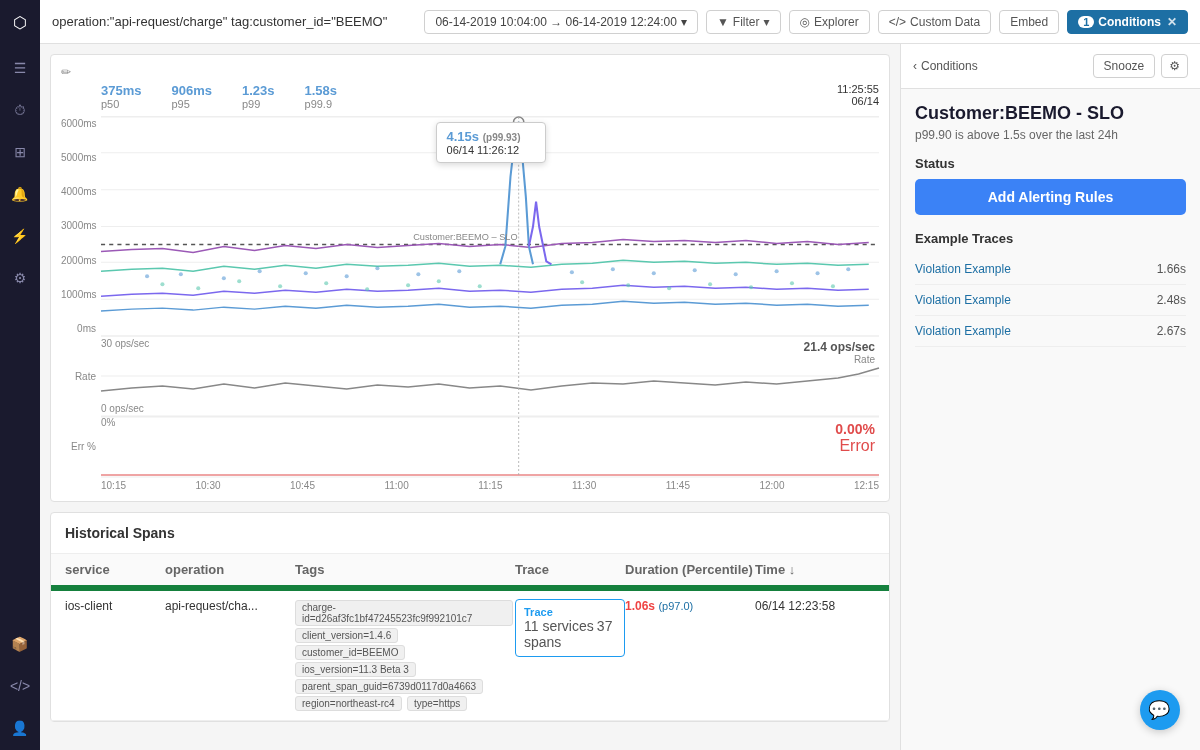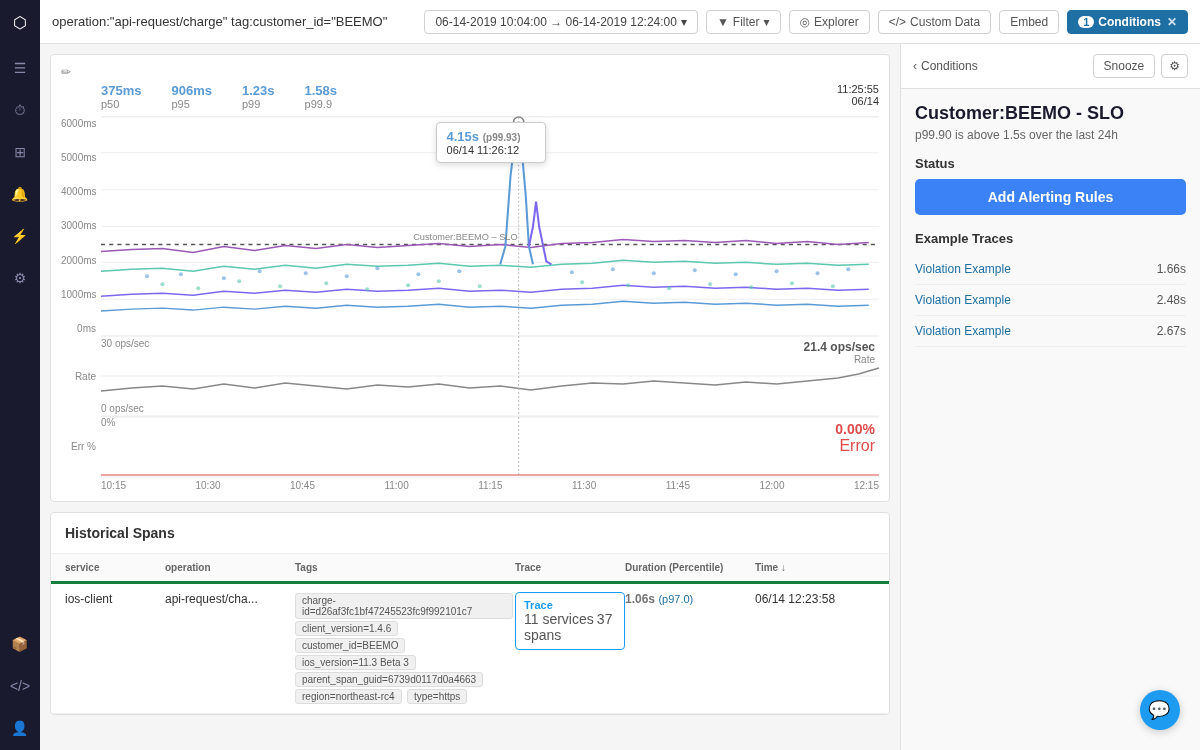--- a/index.html
+++ b/index.html
@@ -276,22 +276,22 @@
       font-size: 14px;
       font-weight: 600;
       padding: 12px 14px;
       border-bottom: 1px solid #eee;
       color: #333;
     }
     .table-header {
       display: flex;
       padding: 8px 14px;
       background: #fafafa;
-      border-bottom: 3px solid #15803d;
-      font-size: 10px;
+      border-bottom: 6px solid #15803d;
+      font-size: 13px;
       font-weight: 600;
       color: #666;
     }
     .table-row {
       display: flex;
       padding: 8px 14px;
       border-bottom: 1px solid #eee;
       align-items: flex-start;
     }
     .col-service { width: 100px; flex-shrink: 0; }
@@ -324,21 +324,21 @@
       font-weight: 600;
       display: block;
     }
     .trace-box-info {
       color: #555;
       font-size: 14px;
     }
 
     .duration-val {
       font-weight: 600;
-      color: #737373;
+      color: #ef4444;
       font-size: 12px;
     }
     .duration-pct {
       color: #1d6fa4;
       font-size: 11px;
     }
 
     
     .chat-bubble {
       position: fixed;

